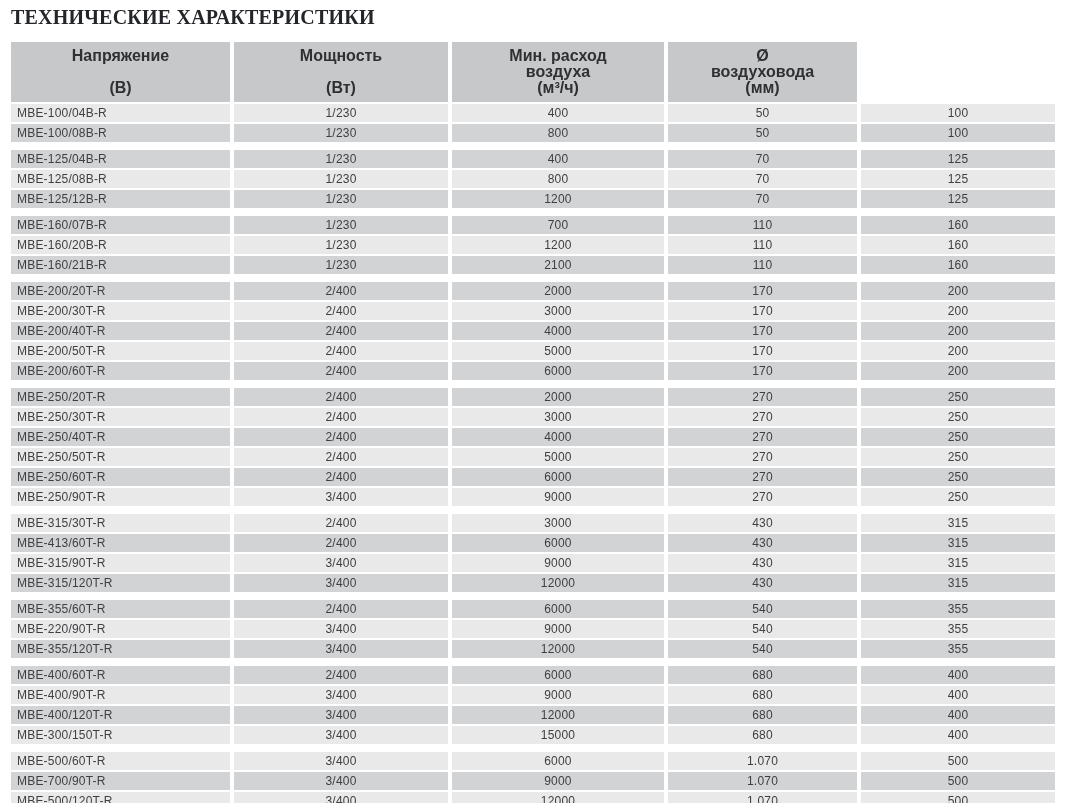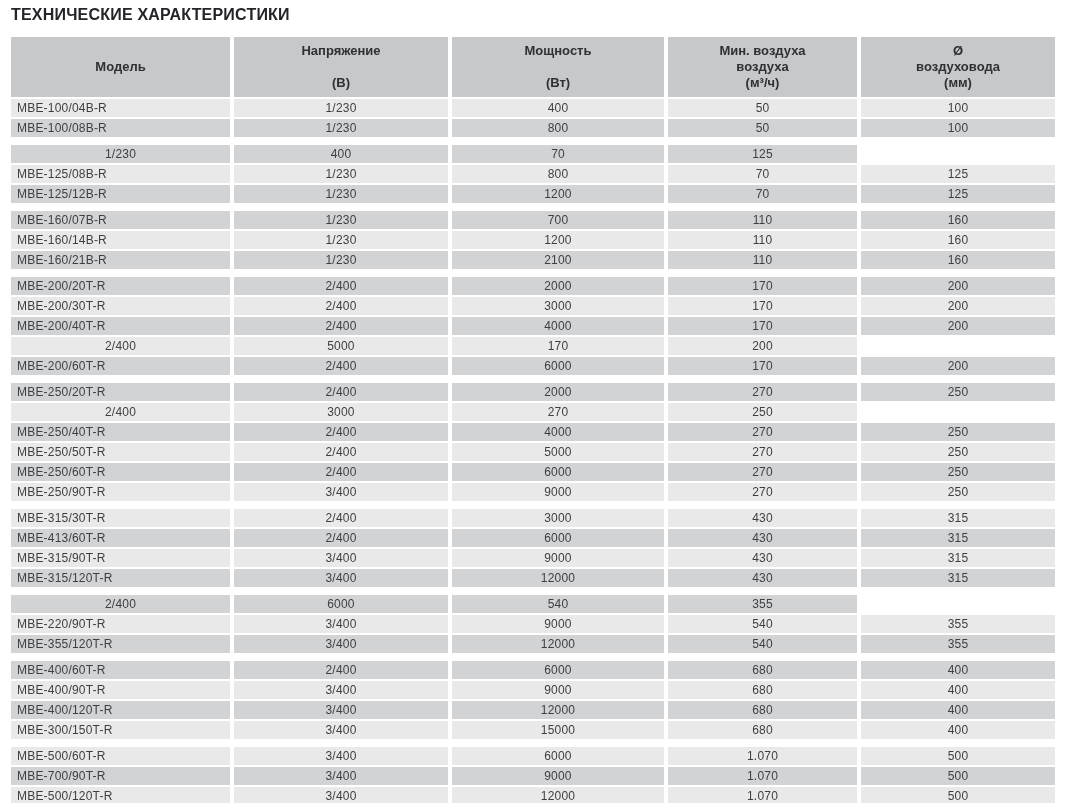--- a/index.html
+++ b/index.html
@@ -10,25 +10,26 @@
   body {
     width: 1067px;
     height: 803px;
     font-family: "Liberation Sans", sans-serif;
     overflow: hidden;
   }
   .page {
     padding: 6px 11px 0 11px;
   }
   .title {
-    font-size: 16px;
+    font-size: 20px;
     font-weight: bold;
     color: var(--title-text, #232528);
     letter-spacing: 0.2px;
     margin: 0 0 13px 0;
+    font-family: Liberation Serif, serif;
   }
   .spec-table {
     width: 1044px;
   }
   .trow {
     display: grid;
     grid-template-columns: 219px 214px 212px 189px 194px;
     column-gap: 4px;
   }
   .header-row {
@@ -37,21 +38,21 @@
   .hcell {
     background: var(--header-bg, #c7c8ca);
     height: 60px;
     box-sizing: border-box;
     padding: 6px 0 6px 0;
     display: flex;
     flex-direction: column;
     align-items: center;
   }
   .hline {
-    font-size: 13px;
+    font-size: 16px;
     font-weight: bold;
     color: var(--header-text, #2e3033);
     line-height: 16px;
     height: 16px;
     text-align: center;
     white-space: pre;
   }
   .row {
     height: 18px;
     margin-bottom: 2px;
@@ -77,36 +78,31 @@
 </style>
 </head>
 <body style="--header-bg: #c7c8ca; --row-light: #e9e9ea; --row-dark: #d2d3d5; --title-text: #232528; --header-text: #2e3033; --cell-text: #3e3f41;">
 
 <div class="page">
   <h1 class="title">ТЕХНИЧЕСКИЕ ХАРАКТЕРИСТИКИ</h1>
 
   <div class="spec-table">
     <div class="trow header-row">
         <div class="hcell">
-          <div class="hline"></div>
-          <div class="hline">Модель</div>
-          <div class="hline"></div>
-        </div>
-        <div class="hcell">
           <div class="hline">Напряжение</div>
           <div class="hline"></div>
           <div class="hline">(В)</div>
         </div>
         <div class="hcell">
           <div class="hline">Мощность</div>
           <div class="hline"></div>
           <div class="hline">(Вт)</div>
         </div>
         <div class="hcell">
-          <div class="hline">Мин. воздуха</div>
+          <div class="hline">Мин. расход</div>
           <div class="hline">воздуха</div>
           <div class="hline">(м³/ч)</div>
         </div>
         <div class="hcell">
           <div class="hline">Ø</div>
           <div class="hline">воздуховода</div>
           <div class="hline">(мм)</div>
         </div>
       </div>
     <div>
@@ -119,20 +115,21 @@
         </div>
         <div class="trow row dark">
           <div class="cell model">MBE-100/08B-R</div>
           <div class="cell">1/230</div>
           <div class="cell">800</div>
           <div class="cell">50</div>
           <div class="cell">100</div>
         </div>
         <div class="group-gap"></div>
         <div class="trow row dark">
+          <div class="cell model">MBE-125/04B-R</div>
           <div class="cell">1/230</div>
           <div class="cell">400</div>
           <div class="cell">70</div>
           <div class="cell">125</div>
         </div>
         <div class="trow row light">
           <div class="cell model">MBE-125/08B-R</div>
           <div class="cell">1/230</div>
           <div class="cell">800</div>
           <div class="cell">70</div>
@@ -147,21 +144,21 @@
         </div>
         <div class="group-gap"></div>
         <div class="trow row dark">
           <div class="cell model">MBE-160/07B-R</div>
           <div class="cell">1/230</div>
           <div class="cell">700</div>
           <div class="cell">110</div>
           <div class="cell">160</div>
         </div>
         <div class="trow row light">
-          <div class="cell model">MBE-160/14B-R</div>
+          <div class="cell model">MBE-160/20B-R</div>
           <div class="cell">1/230</div>
           <div class="cell">1200</div>
           <div class="cell">110</div>
           <div class="cell">160</div>
         </div>
         <div class="trow row dark">
           <div class="cell model">MBE-160/21B-R</div>
           <div class="cell">1/230</div>
           <div class="cell">2100</div>
           <div class="cell">110</div>
@@ -183,20 +180,21 @@
           <div class="cell">200</div>
         </div>
         <div class="trow row dark">
           <div class="cell model">MBE-200/40T-R</div>
           <div class="cell">2/400</div>
           <div class="cell">4000</div>
           <div class="cell">170</div>
           <div class="cell">200</div>
         </div>
         <div class="trow row light">
+          <div class="cell model">MBE-200/50T-R</div>
           <div class="cell">2/400</div>
           <div class="cell">5000</div>
           <div class="cell">170</div>
           <div class="cell">200</div>
         </div>
         <div class="trow row dark">
           <div class="cell model">MBE-200/60T-R</div>
           <div class="cell">2/400</div>
           <div class="cell">6000</div>
           <div class="cell">170</div>
@@ -204,20 +202,21 @@
         </div>
         <div class="group-gap"></div>
         <div class="trow row dark">
           <div class="cell model">MBE-250/20T-R</div>
           <div class="cell">2/400</div>
           <div class="cell">2000</div>
           <div class="cell">270</div>
           <div class="cell">250</div>
         </div>
         <div class="trow row light">
+          <div class="cell model">MBE-250/30T-R</div>
           <div class="cell">2/400</div>
           <div class="cell">3000</div>
           <div class="cell">270</div>
           <div class="cell">250</div>
         </div>
         <div class="trow row dark">
           <div class="cell model">MBE-250/40T-R</div>
           <div class="cell">2/400</div>
           <div class="cell">4000</div>
           <div class="cell">270</div>
@@ -268,20 +267,21 @@
         </div>
         <div class="trow row dark">
           <div class="cell model">MBE-315/120T-R</div>
           <div class="cell">3/400</div>
           <div class="cell">12000</div>
           <div class="cell">430</div>
           <div class="cell">315</div>
         </div>
         <div class="group-gap"></div>
         <div class="trow row dark">
+          <div class="cell model">MBE-355/60T-R</div>
           <div class="cell">2/400</div>
           <div class="cell">6000</div>
           <div class="cell">540</div>
           <div class="cell">355</div>
         </div>
         <div class="trow row light">
           <div class="cell model">MBE-220/90T-R</div>
           <div class="cell">3/400</div>
           <div class="cell">9000</div>
           <div class="cell">540</div>

